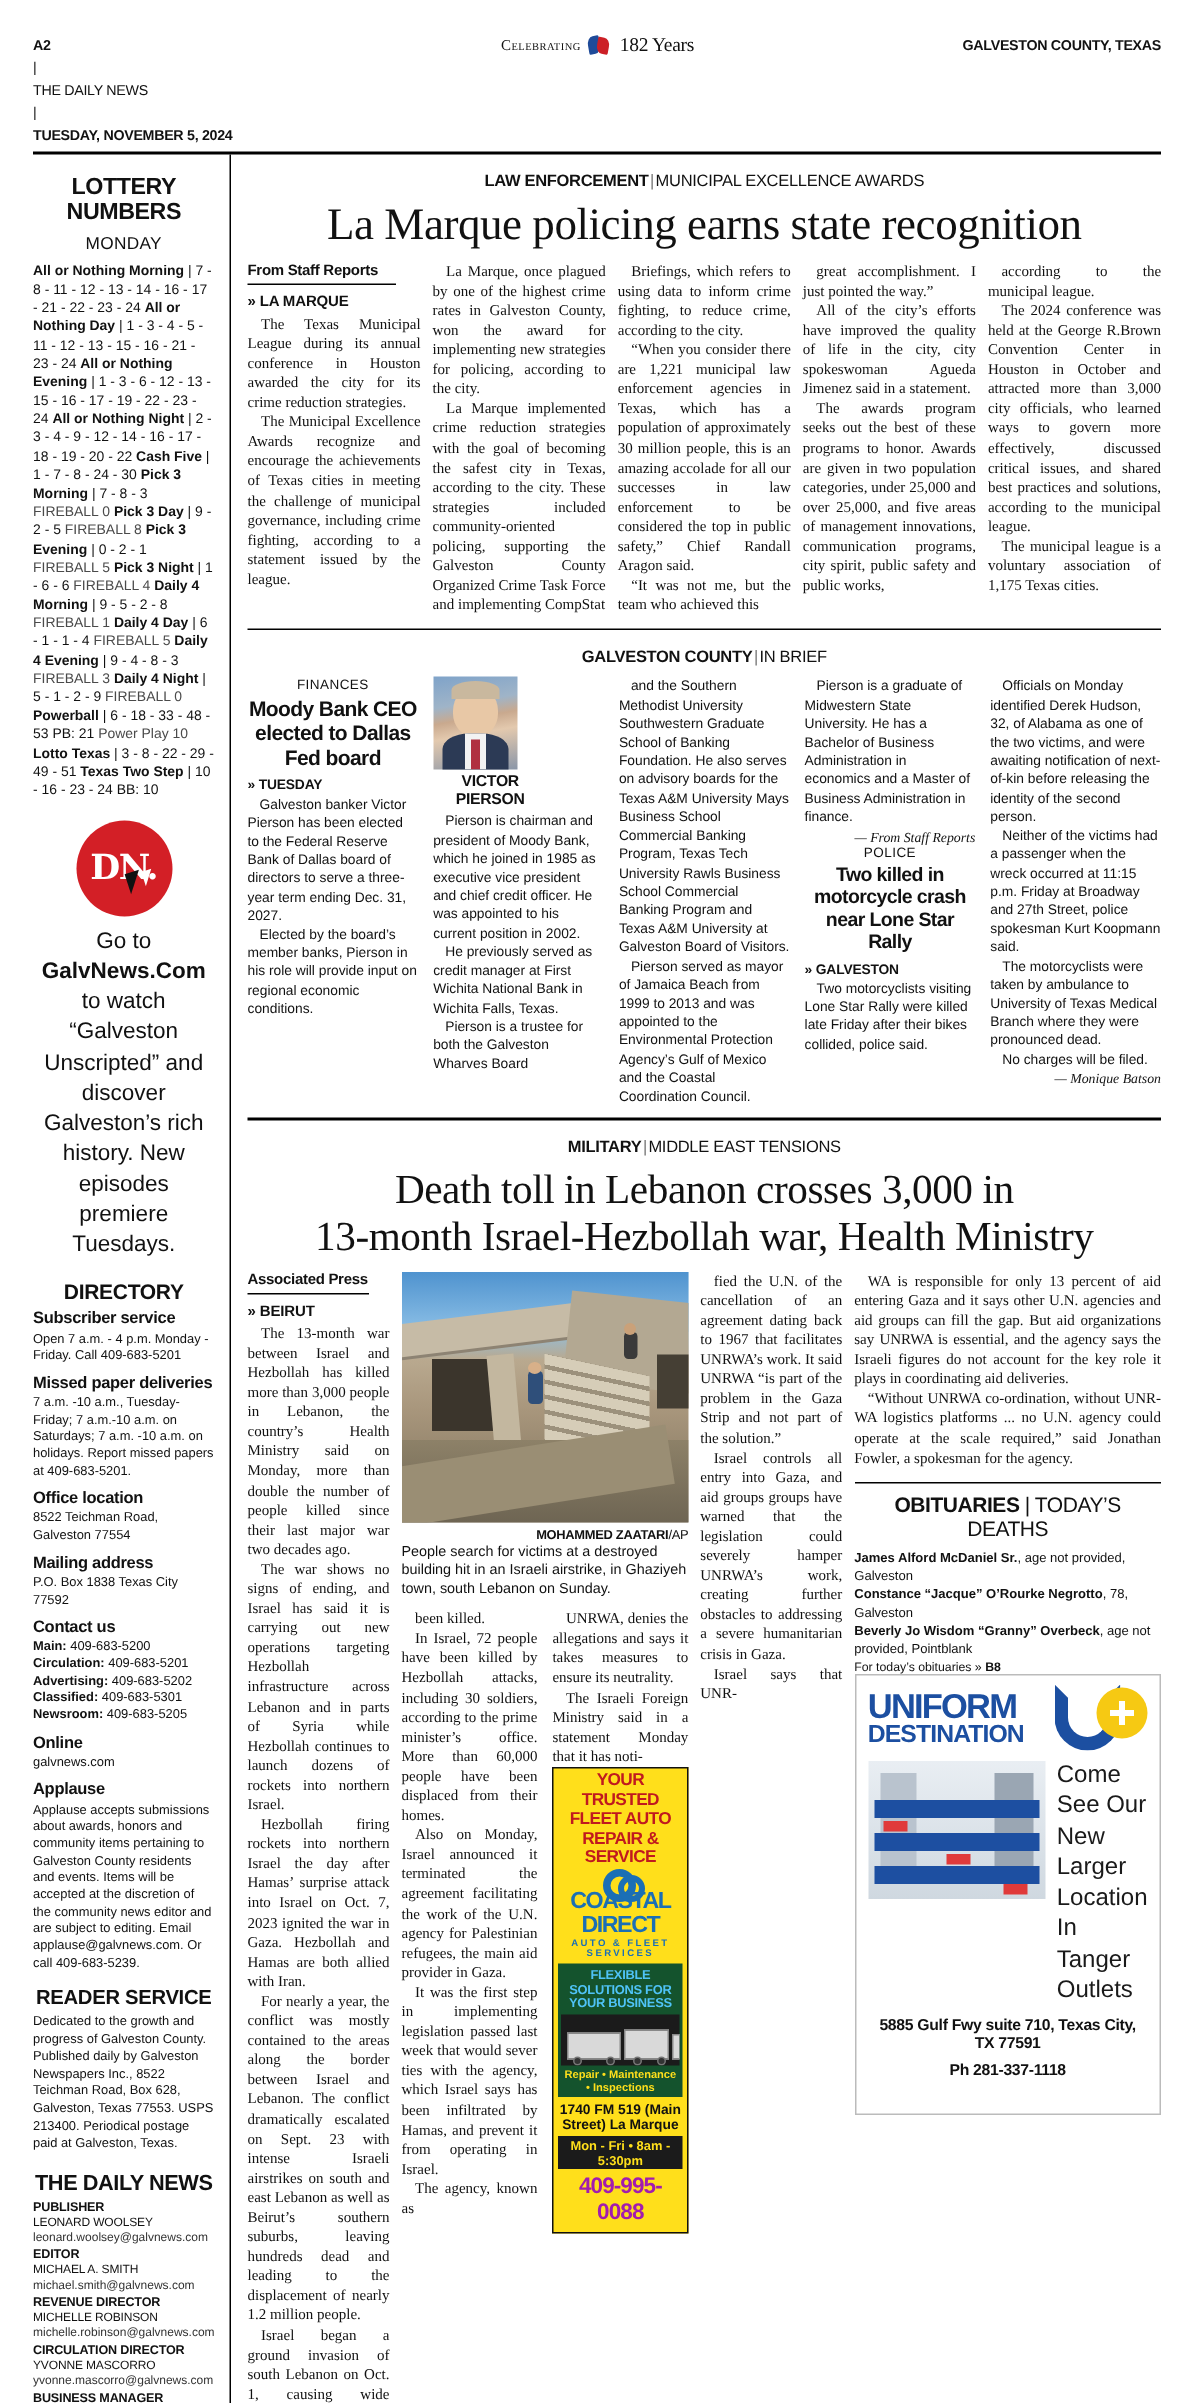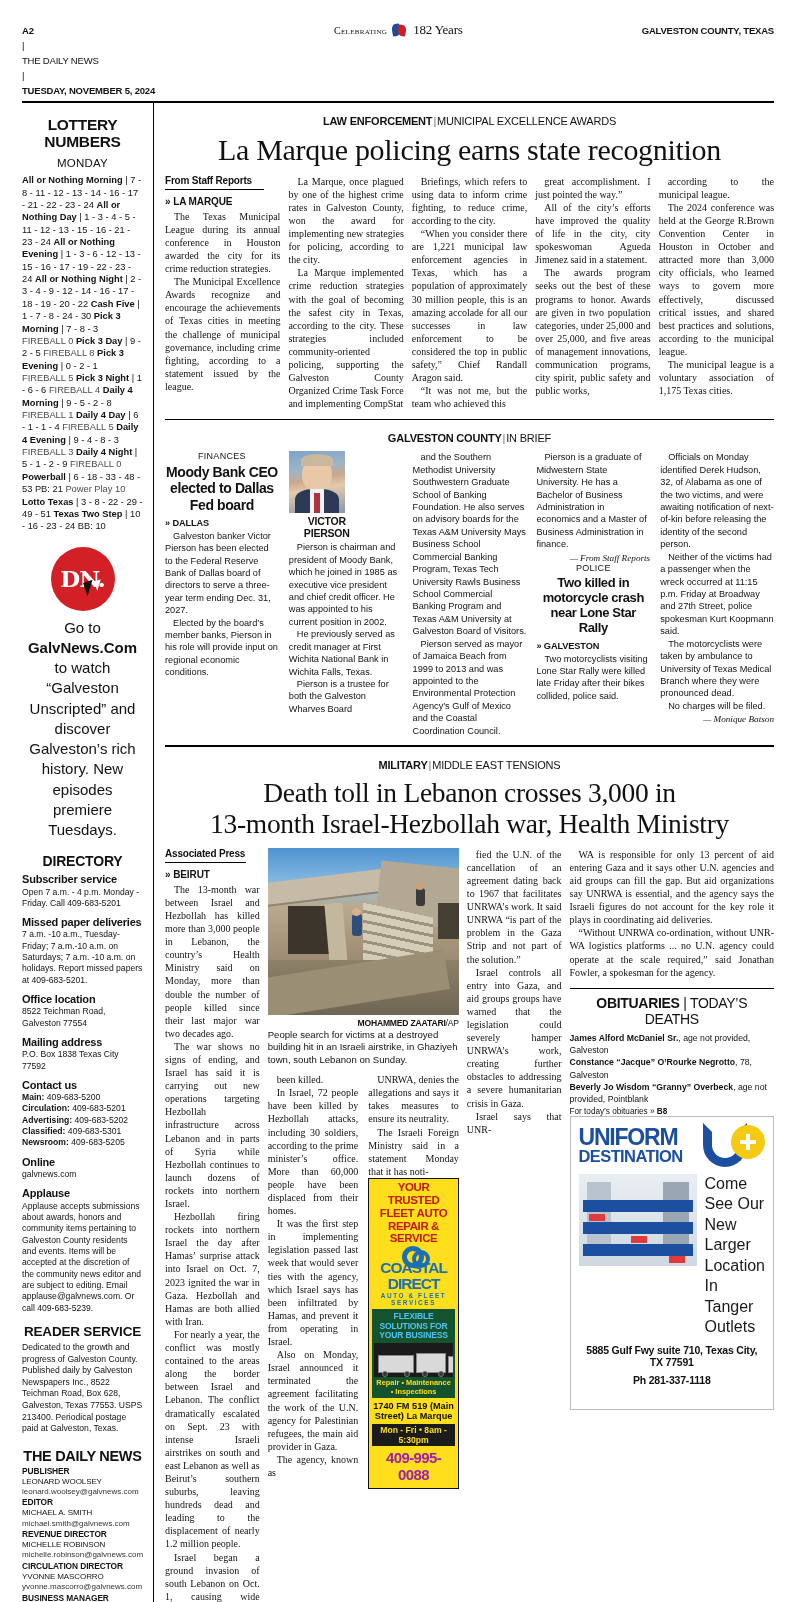--- a/index.html
+++ b/index.html
@@ -357,21 +357,21 @@
       <div class="hr-thin"></div>
 
       <div class="kicker">
         <b>GALVESTON COUNTY</b><span class="sep">|</span><span class="k2">IN BRIEF</span>
       </div>
 
       <div class="brief-cols">
         <div class="col">
           <div class="brf-kicker">FINANCES</div>
           <div class="brf-head">Moody Bank CEO elected to Dallas Fed board</div>
-          <div class="brf-dl">» DALLAS</div>
+          <div class="brf-dl">» TUESDAY</div>
           <div id="ib-m1">
               <p class="brf">Galveston banker Victor Pierson has been elected to the Federal Reserve Bank of Dallas board of directors to serve a three-year term ending Dec. 31, 2027.</p>
               <p class="brf">Elected by the board’s member banks, Pierson in his role will provide input on regional economic conditions.</p>
             </div>
         </div>
         <div class="col">
           <div class="portrait-box">
             <div class="portrait">
               <div class="hair"></div>
                 <div class="shirt"></div>
@@ -456,22 +456,22 @@
           </div>
           <div class="photocredit">
             <span>MOHAMMED ZAATARI</span><span class="ap">/AP</span>
           </div>
           <div class="caption">People search for victims at a destroyed building hit in an Israeli airstrike, in Ghaziyeh town, south Lebanon on Sunday.</div>
           <div style="display:flex;gap:10px;margin-top:7px;">
             <div style="flex:1">
                 <div id="lb-c2">
                   <p class="story">been killed.</p>
                   <p class="story">In Israel, 72 people have been killed by Hezbollah attacks, including 30 soldiers, according to the prime minister’s office. More than 60,000 people have been displaced from their homes.</p>
+                  <p class="story">Also on Monday, Israel announced it terminated the agreement facilitating the work of the U.N. agency for Palestinian refugees, the main aid provider in Gaza.</p>
                   <p class="story">It was the first step in implementing legislation passed last week that would sever ties with the agency, which Israel says has been infiltrated by Hamas, and prevent it from operating in Israel.</p>
-                  <p class="story">Also on Monday, Israel announced it terminated the agreement facilitating the work of the U.N. agency for Palestinian refugees, the main aid provider in Gaza.</p>
                   <p class="story">The agency, known as</p>
                 </div>
               </div>
             <div style="flex:1">
               <div id="lb-c3">
                   <p class="story">UNRWA, denies the allegations and says it takes measures to ensure its neutrality.</p>
                   <p class="story">The Israeli Foreign Ministry said in a statement Monday that it has noti-</p>
                 </div>
 
               <div class="ad-coastal">

